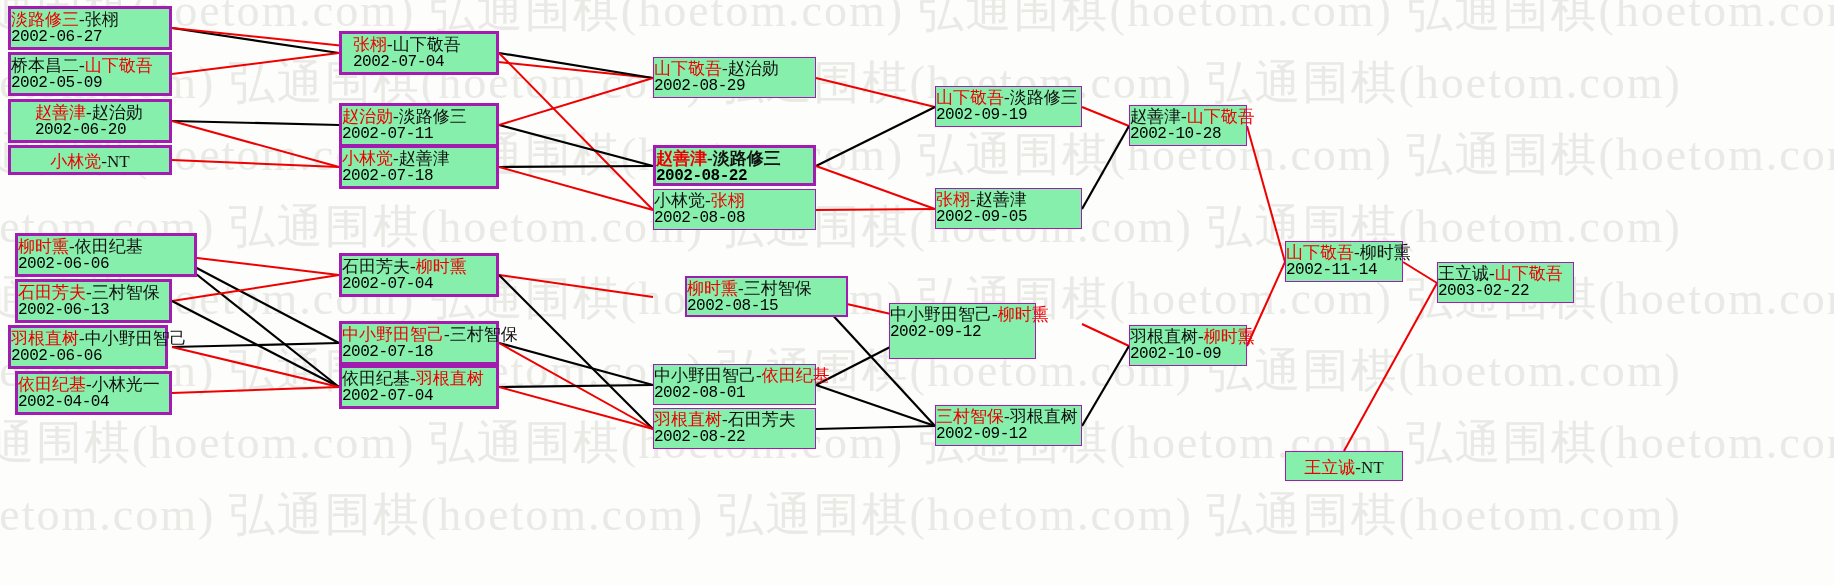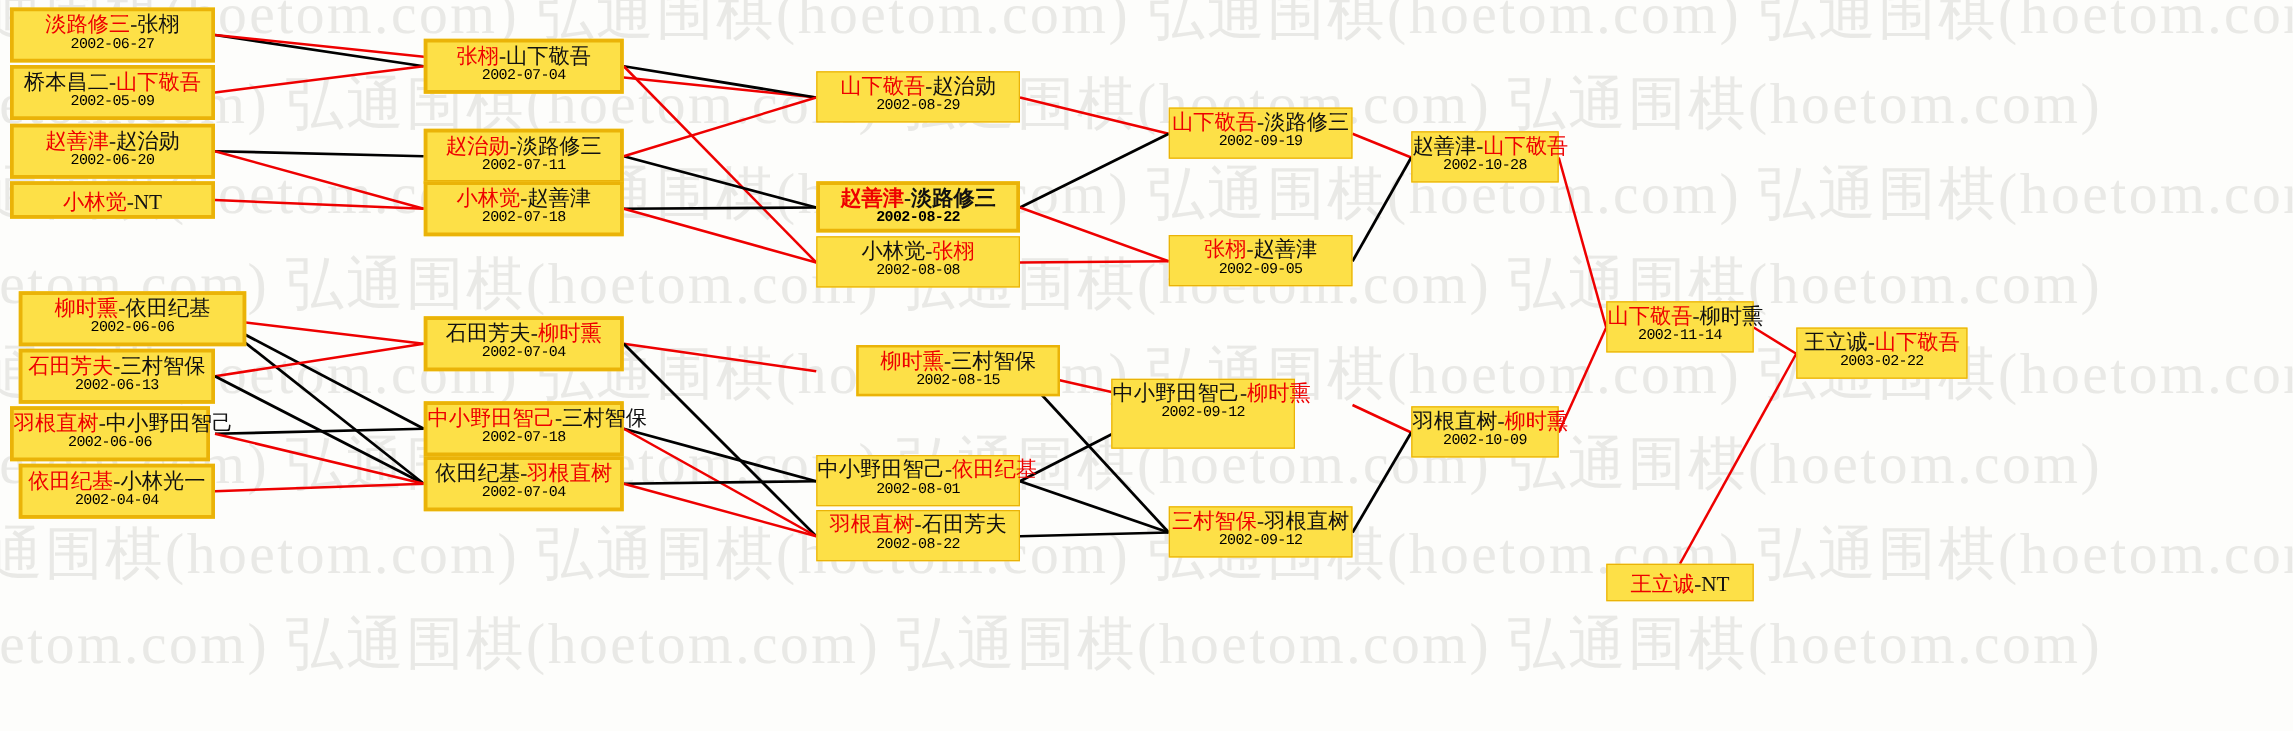--- a/index.html
+++ b/index.html
@@ -22,31 +22,31 @@
     font-size:46px;color:#e9e9e6;letter-spacing:2px;
   }
 
   
   #links{position:absolute;left:0;top:0;width:1834px;height:585px;z-index:1;}
   #links line{stroke-linecap:butt;}
 
   
   .match{
     position:absolute;z-index:2;
-    background:#fde047;
-    border:3px solid #eab308;
+    background:#86efac;
+    border:3px solid #a21caf;
     box-sizing:border-box;
-    text-align:center;
+    text-align:left;
     line-height:1.08;
     padding-top:2px;
   }
   .match.thin{border-width:1px;}
   .match.med{border-width:2px;margin-left:32px;}
   .ttl{font-size:17px;white-space:nowrap;letter-spacing:0px;}
-  .dt{font-size:12px;font-family:"Liberation Mono","DejaVu Sans Mono",monospace;letter-spacing:-0.5px;}
+  .dt{font-size:16px;font-family:"Liberation Mono","DejaVu Sans Mono",monospace;letter-spacing:-0.5px;}
   .w{color:#ee0000;}
   .l{color:#111111;}
   .single .ttl{line-height:1.0;}
 </style>
 </head>
 <body>
 
 <div id="stage">
 
   <div id="watermark">
@@ -108,21 +108,21 @@
 
   <div id="boxes">
       <div class="match" style="left: 8px; top: 6px; width: 164px; height: 44px;">
         <div class="ttl"><span class="w">淡路修三</span><span class="l">-</span><span class="l">张栩</span></div>
         <div class="dt">2002-06-27</div>
       </div>
       <div class="match" style="left: 8px; top: 52px; width: 164px; height: 44px;">
         <div class="ttl"><span class="l">桥本昌二</span><span class="l">-</span><span class="w">山下敬吾</span></div>
         <div class="dt">2002-05-09</div>
       </div>
-      <div class="match" style="left: 8px; top: 99px; width: 164px; height: 44px;">
+      <div class="match" style="left: 8px; top: 99px; width: 164px; height: 44px; padding-left: 24px;">
         <div class="ttl"><span class="w">赵善津</span><span class="l">-</span><span class="l">赵治勋</span></div>
         <div class="dt">2002-06-20</div>
       </div>
       <div class="match single" style="left: 8px; top: 145px; width: 164px; height: 30px; display: flex; align-items: center; justify-content: center;">
         <div class="ttl"><span class="w">小林觉</span><span class="l">-</span><span class="l">NT</span></div>
       </div>
       <div class="match" style="left: 15px; top: 233px; width: 182px; height: 44px;">
         <div class="ttl"><span class="w">柳时熏</span><span class="l">-</span><span class="l">依田纪基</span></div>
         <div class="dt">2002-06-06</div>
       </div>
@@ -131,21 +131,21 @@
         <div class="dt">2002-06-13</div>
       </div>
       <div class="match" style="left: 8px; top: 325px; width: 160px; height: 44px;">
         <div class="ttl"><span class="w">羽根直树</span><span class="l">-</span><span class="l">中小野田智己</span></div>
         <div class="dt">2002-06-06</div>
       </div>
       <div class="match" style="left: 15px; top: 371px; width: 157px; height: 44px;">
         <div class="ttl"><span class="w">依田纪基</span><span class="l">-</span><span class="l">小林光一</span></div>
         <div class="dt">2002-04-04</div>
       </div>
-      <div class="match" style="left: 339px; top: 31px; width: 160px; height: 44px;">
+      <div class="match" style="left: 339px; top: 31px; width: 160px; height: 44px; padding-left: 11px;">
         <div class="ttl"><span class="w">张栩</span><span class="l">-</span><span class="l">山下敬吾</span></div>
         <div class="dt">2002-07-04</div>
       </div>
       <div class="match" style="left: 339px; top: 103px; width: 160px; height: 44px;">
         <div class="ttl"><span class="w">赵治勋</span><span class="l">-</span><span class="l">淡路修三</span></div>
         <div class="dt">2002-07-11</div>
       </div>
       <div class="match" style="left: 339px; top: 145px; width: 160px; height: 44px;">
         <div class="ttl"><span class="w">小林觉</span><span class="l">-</span><span class="l">赵善津</span></div>
         <div class="dt">2002-07-18</div>

